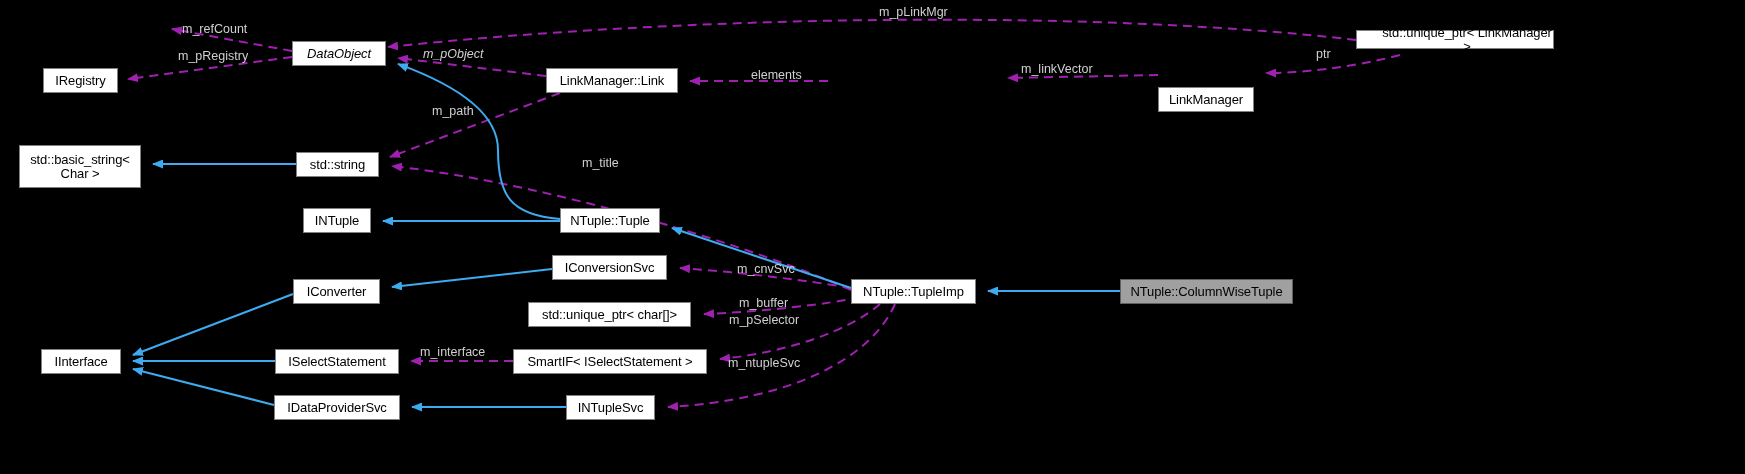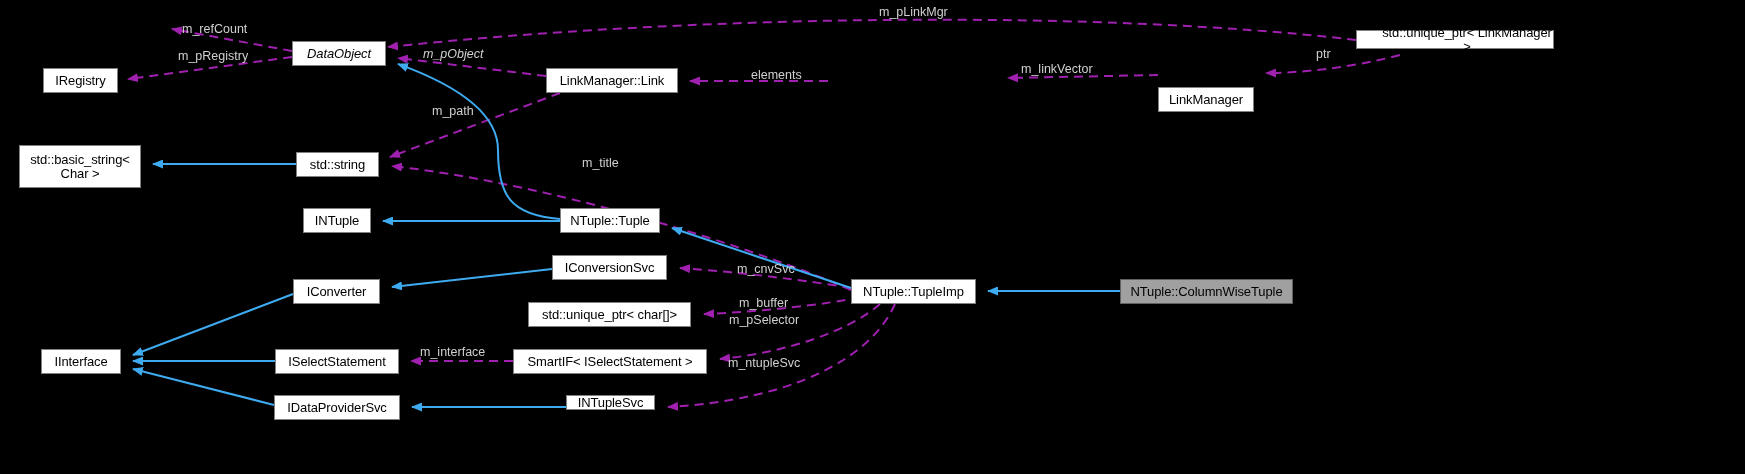--- a/index.html
+++ b/index.html
@@ -123,21 +123,21 @@
   <div class="node-box" style="left:546px; top:68px;  width:132px; height:25px;">LinkManager::Link</div>
 
   <div class="node-box" style="left:560px; top:208px; width:100px; height:25px;">NTuple::Tuple</div>
 
   <div class="node-box" style="left:552px; top:255px; width:115px; height:25px;">IConversionSvc</div>
 
   <div class="node-box" style="left:528px; top:302px; width:163px; height:25px;">std::unique_ptr&lt; char[]&gt;</div>
 
   <div class="node-box" style="left:513px; top:349px; width:194px; height:25px;">SmartIF&lt; ISelectStatement &gt;</div>
 
-  <div class="node-box" style="left:566px; top:395px; width:89px;  height:15px;">INTupleSvc</div>
+  <div class="node-box" style="left:566px; top:395px; width:89px;  height:25px;">INTupleSvc</div>
 
 
   <div class="node-box" style="left:851px; top:279px; width:125px; height:25px;">NTuple::TupleImp</div>
 
   <div class="node-box" style="left:1158px; top:61px; width:96px;  height:25px;margin-top:26px;">LinkManager</div>
 
   <div class="node-box" style="left:1356px; top:30px; width:198px; height:19px;padding-left:24px;">std::unique_ptr&lt; LinkManager &gt;</div>
 
   <div class="node-box highlight" style="left:1120px; top:279px; width:173px; height:25px;">NTuple::ColumnWiseTuple</div>
 

